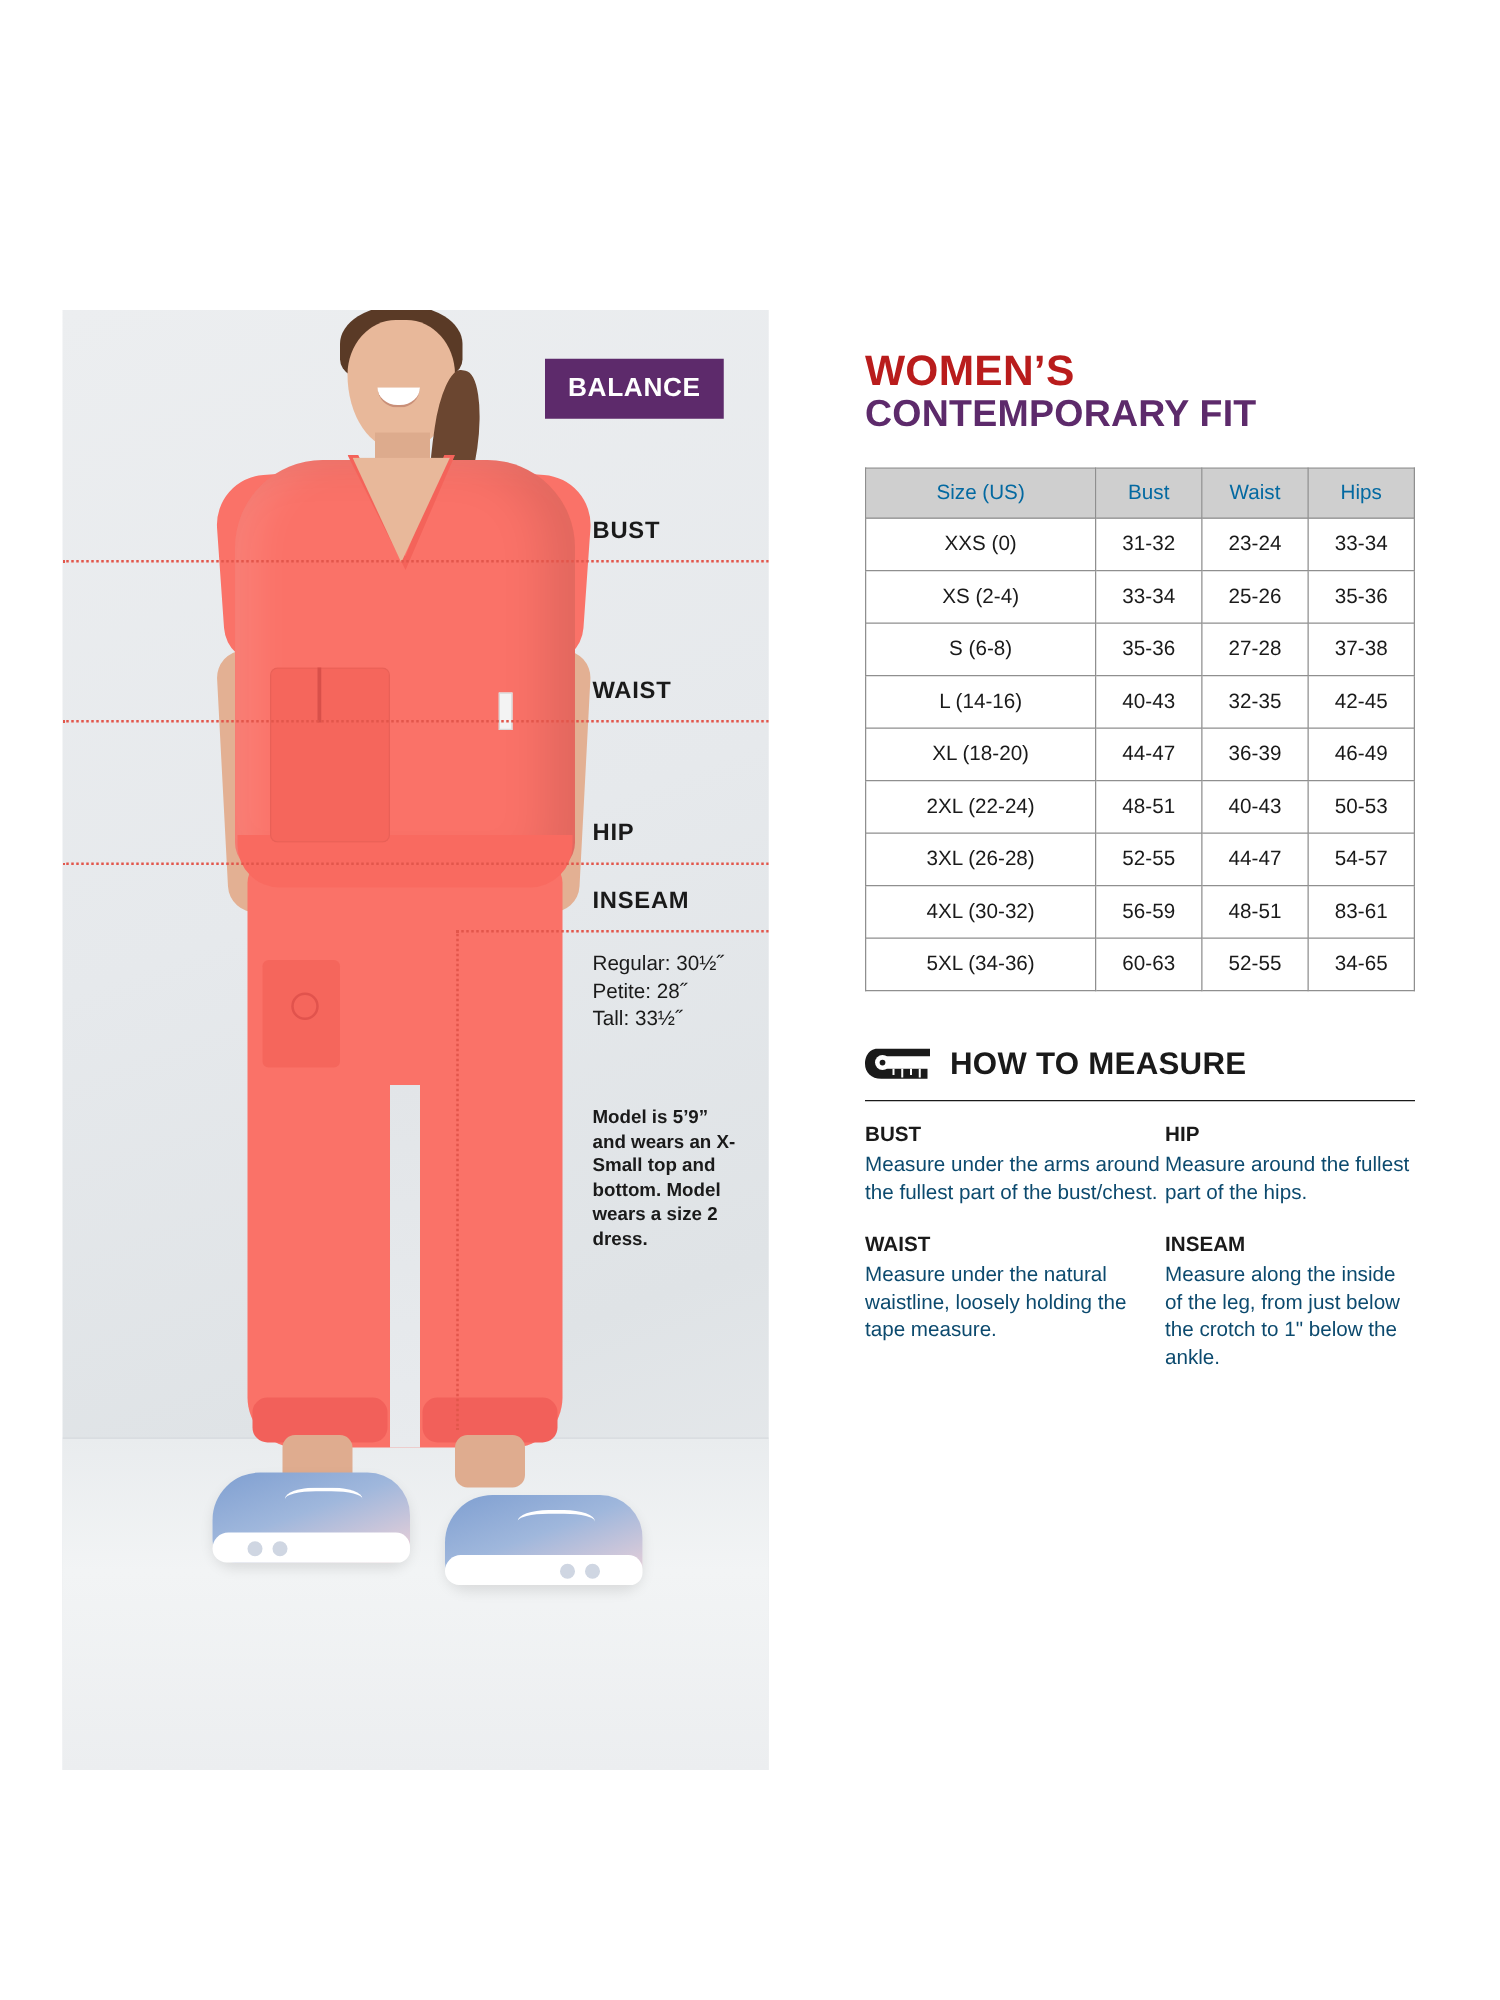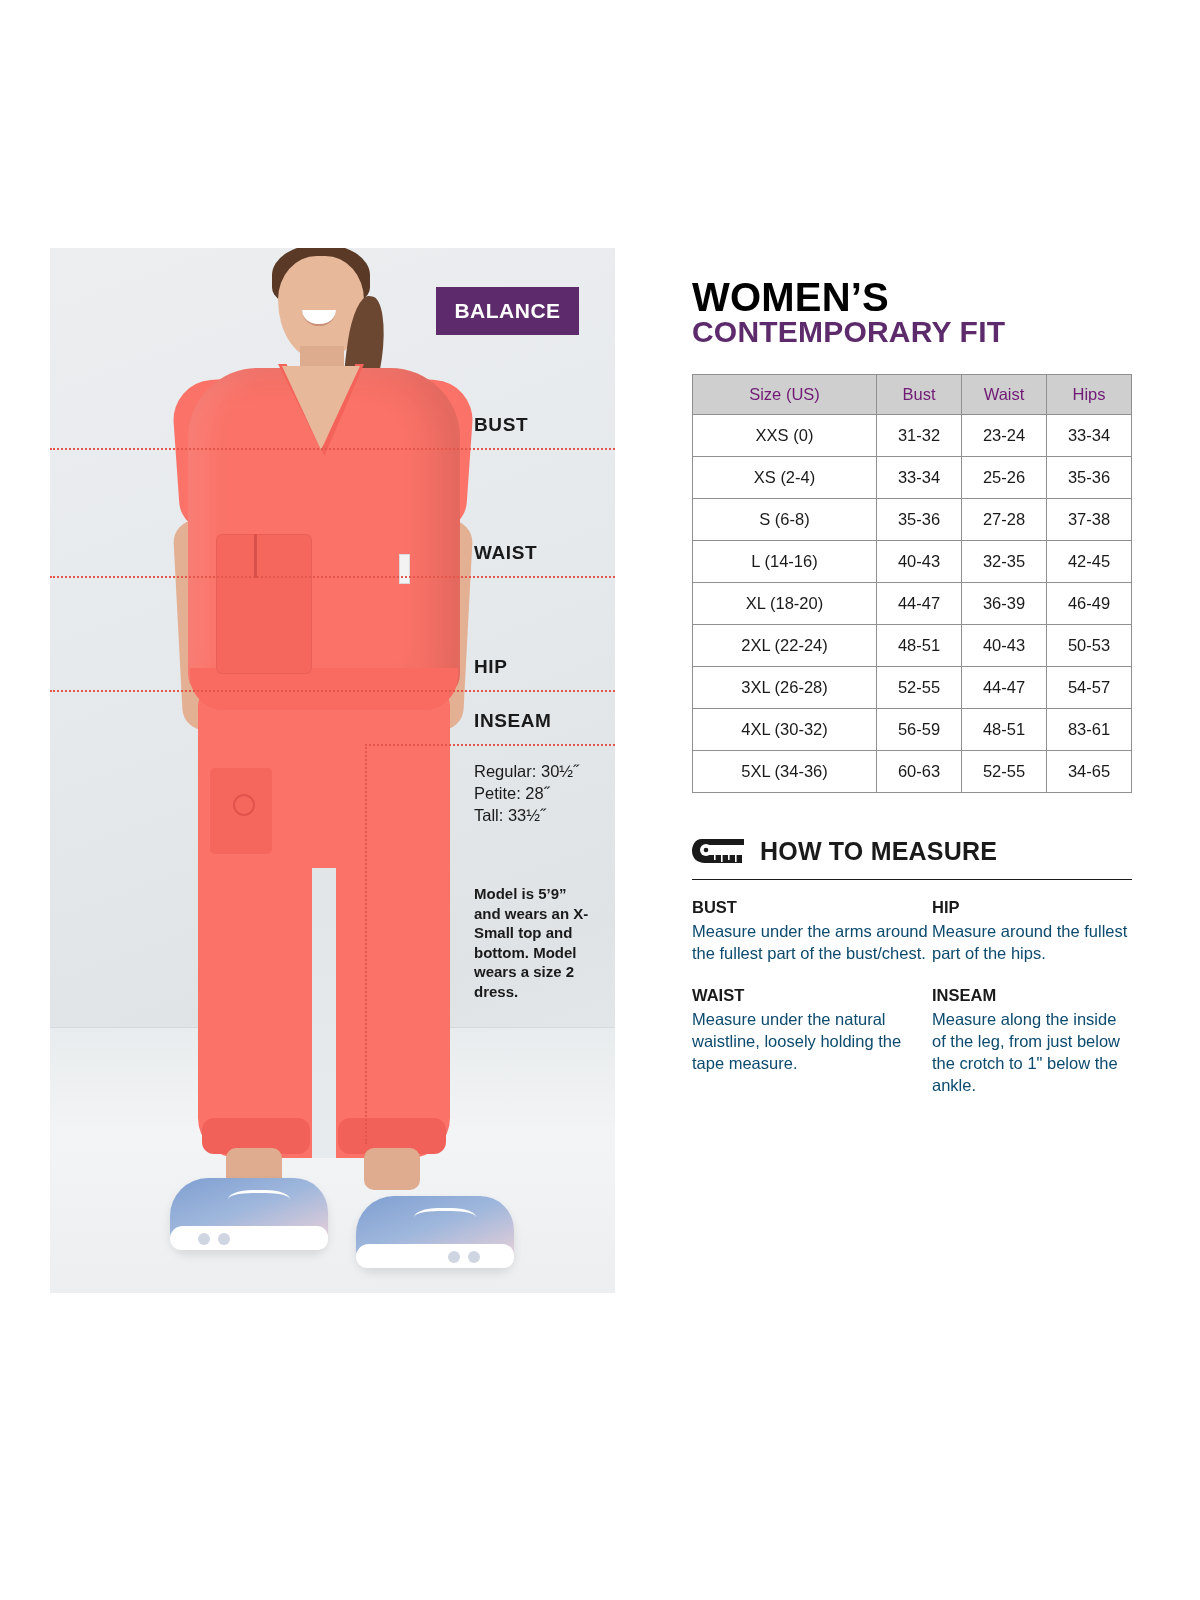--- a/index.html
+++ b/index.html
@@ -15,21 +15,21 @@
     position: relative;
     overflow: hidden;
   }
 
   
   .photo-panel {
     position: absolute;
     left: 50px;
     top: 248px;
     width: 565px;
-    height: 1045px;
+    height: 1168px;
     background: linear-gradient(160deg, #eceef0 0%, #e6e9ec 40%, #dfe3e6 70%, #eceef0 100%);
     overflow: hidden;
   }
   .floor {
     position: absolute;
     left: 0;
     bottom: 0;
     width: 100%;
     height: 265px;
     background: linear-gradient(180deg, #e9ecee 0%, #f2f4f5 40%, #eceef0 100%);
@@ -317,44 +317,44 @@
   }
 
   
   .right-panel {
     position: absolute;
     left: 692px;
     top: 280px;
     width: 440px;
   }
   .title-1 {
-    font-size: 40px;
-    font-weight: bold;
-    color: #000000;
+    font-size: 34px;
+    font-weight: bold;
+    color: #b91c1c;
     letter-spacing: 0.2px;
     line-height: 34px;
   }
   .title-2 {
     font-size: 30px;
     font-weight: bold;
     color: #5d2a6b;
     letter-spacing: 0.2px;
     line-height: 36px;
   }
 
   table.size-table {
     margin-top: 24px;
     border-collapse: collapse;
     width: 440px;
     font-size: 16.5px;
   }
   table.size-table th {
     background: #cfcfcf;
     font-weight: normal;
-    color: #701a75;
+    color: #0369a1;
     border: 1px solid #8f8f8f;
     padding: 10px 4px;
     text-align: center;
     font-size: 16.5px;
   }
   table.size-table td {
     border: 1px solid #8f8f8f;
     padding: 11px 4px;
     text-align: center;
     color: #1a1a1a;

